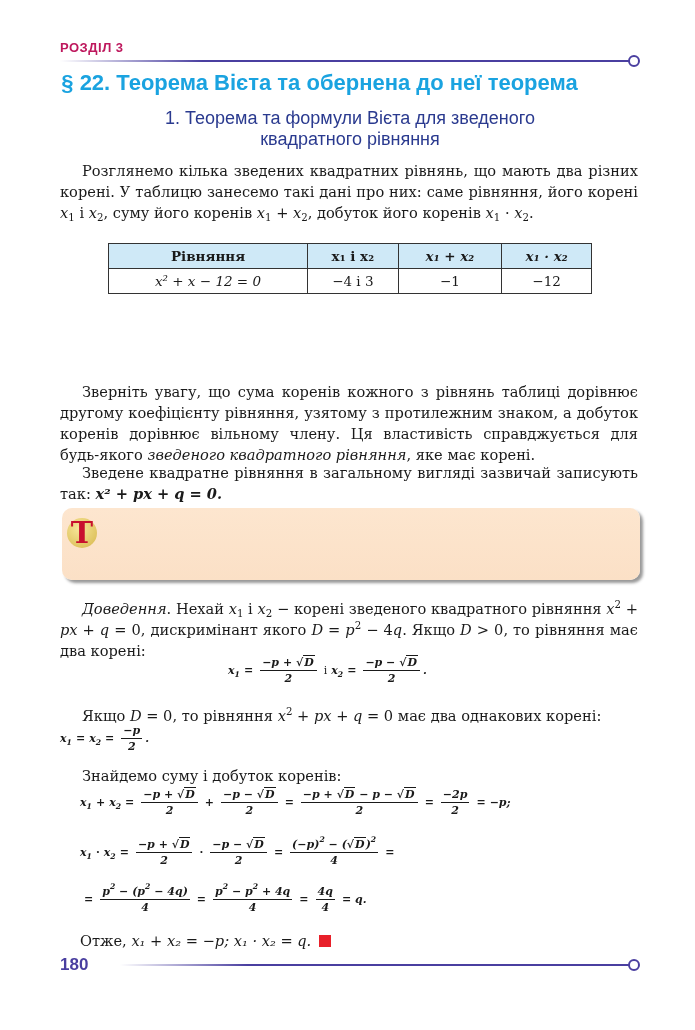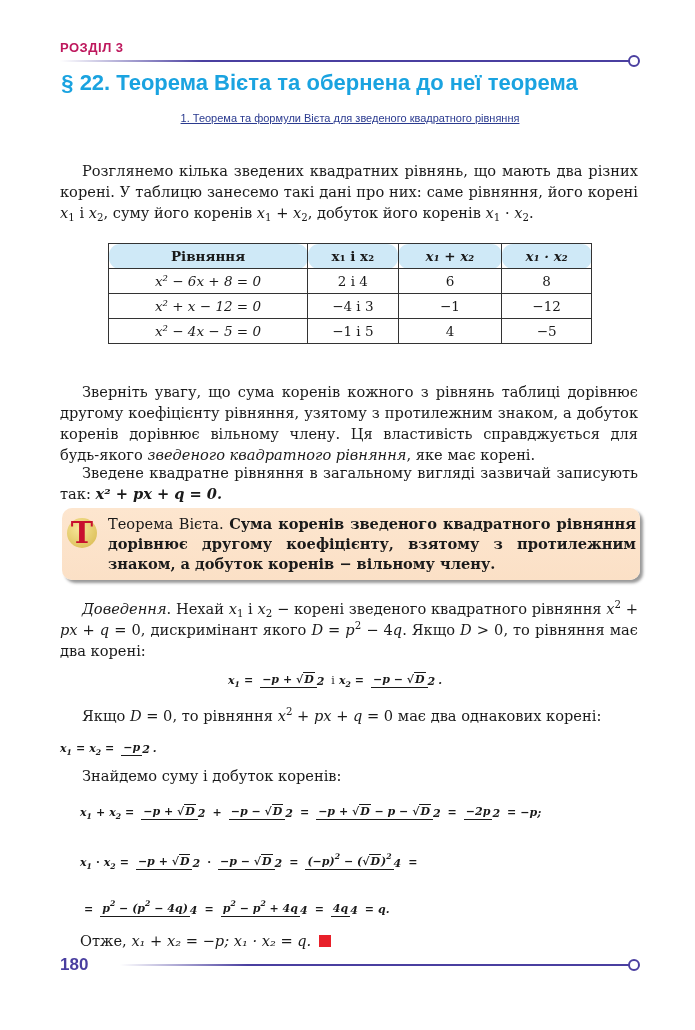--- a/index.html
+++ b/index.html
@@ -8,44 +8,44 @@
   .sans { font-family: "Liberation Sans", "DejaVu Sans", sans-serif; }
   .section-label { position: absolute; left: 60px; top: 40px; font-size: 13px; font-weight: bold;
                    color: #be185d; letter-spacing: 0.5px; }
   .rule { position: absolute; height: 2px;
           background: linear-gradient(to right, rgba(74,63,160,0) 0%, #4a3fa0 25%, #4a3fa0 100%); }
   .rule-end { position: absolute; width: 8px; height: 8px; border: 2px solid #4a3fa0; border-radius: 50%;
               background: #fff; }
   .title { position: absolute; left: 0; width: 639px; top: 70px; text-align: center; font-size: 22px;
            font-weight: bold; color: #1aa3e0; }
   .subtitle { position: absolute; left: 140px; width: 420px; top: 108px; text-align: center;
-              font-size: 11px; color: #2a3a8f; line-height: 21px; text-decoration: underline; }
+              font-size: 18px; color: #2a3a8f; line-height: 21px; }
   .para { position: absolute; left: 60px; width: 578px; font-size: 14.6px; line-height: 21px;
           text-align: justify; text-indent: 22px; }
   .noindent { text-indent: 0; }
   i.m { font-style: italic; }
   sub { font-size: 70%; vertical-align: -3px; line-height: 0; }
   sup { font-size: 70%; vertical-align: 6px; line-height: 0; }
   table.data { position: absolute; left: 108px; top: 243px; width: 484px; border-collapse: collapse;
                font-size: 13.5px; }
   table.data th, table.data td { border: 1px solid #333; text-align: center; height: 24px; padding: 0; }
-  table.data th { background: #cfe9f7; font-weight: bold; border-radius: 11px; }
+  table.data th { background: #cfe9f7; font-weight: bold; }
   table.data td:first-child, table.data th:first-child { width: 198px; }
   .theorem { position: absolute; left: 62px; top: 508px; width: 578px; height: 72px;
              background: linear-gradient(to bottom, #fde6cf, #fbe0c6); border-radius: 10px;
              box-shadow: 3px 3px 3px #999; }
   .theorem-icon { position: absolute; left: 5px; top: 10px; width: 30px; height: 30px; border-radius: 50%;
                   background: radial-gradient(circle at 40% 35%, #f7e79a, #d6b64a); }
   .theorem-icon span { position: absolute; left: 0; top: -3px; width: 30px; text-align: center;
                        font-size: 30px; font-weight: bold; color: #c8102e; font-family: "DejaVu Serif", serif; }
   .theorem-text { position: absolute; left: 46px; top: 6px; width: 528px; font-size: 14.6px; line-height: 20px;
                   text-align: justify; }
   .formula { position: absolute; font-size: 11px; font-weight: bold; font-style: italic; white-space: nowrap;
              display: flex; align-items: center; }
-  .frac { display: inline-flex; flex-direction: row; align-items: center; margin: 17px 3px; vertical-align: middle; }
+  .frac { display: inline-flex; flex-direction: column; align-items: center; margin: 0 3px; vertical-align: middle; }
   .frac .num { padding: 0 2px 1px; border-bottom: 1px solid #1a1a1a; }
   .frac .den { padding-top: 1px; }
   .op { margin: 0 4px; font-style: normal; }
   .qed { display: inline-block; width: 12px; height: 12px; background: #e8202a; margin-left: 8px; vertical-align: -1px; }
   .page-num { position: absolute; left: 60px; top: 955px; font-size: 17px; font-weight: bold; color: #4a3fa0; }
   .sqrt { border-top: 1px solid #1a1a1a; padding: 0 1px; }
 </style>
 </head>
 <body>
 
@@ -64,56 +64,40 @@
   <thead>
     <tr>
       <th>Рівняння</th>
       <th style="">x₁ і x₂</th>
       <th style="font-style:italic">x₁ + x₂</th>
       <th style="font-style:italic">x₁ · x₂</th>
     </tr>
   </thead>
   <tbody>
     <tr>
-      <td style="font-style:italic">x² − 6x + 8 = 0</td>
-      <td>2 і 4</td>
-      <td>6</td>
-      <td>8</td>
-    </tr>
-    <tr>
       <td style="font-style:italic">x² + x − 12 = 0</td>
       <td>−4 і 3</td>
       <td>−1</td>
       <td>−12</td>
     </tr>
-    <tr>
-      <td style="font-style:italic">x² − 4x − 5 = 0</td>
-      <td>−1 і 5</td>
-      <td>4</td>
-      <td>−5</td>
-    </tr>
   </tbody>
 </table>
 
 <div class="para" style="top:381px;">
   <span>Зверніть увагу, що сума коренів кожного з рівнянь таблиці дорівнює другому коефіцієнту рівняння, узятому з протилежним знаком, а добуток коренів дорівнює вільному члену. Ця властивість справджується для будь-якого </span><i>зведеного квадратного рівняння</i><span>, яке має корені.</span>
 </div>
 
 <div class="para" style="top:462px;">
   <span>Зведене квадратне рівняння в загальному вигляді зазвичай записують так: </span><b><i>x² + px + q = 0.</i></b>
 </div>
 
 <div class="theorem">
   <div class="theorem-icon">
       <span>T</span>
     </div>
-  <div class="theorem-text">
-    <span>Теорема Вієта.</span>
-    <b>Сума коренів зведеного квадратного рівняння дорівнює другому коефіцієнту, взятому з протилежним знаком, а добуток коренів − вільному члену.</b>
-  </div>
 </div>
 
 <div class="para" style="top:598px;">
   <i>Доведення</i><span>. Нехай </span><i class="m">x</i><sub>1</sub><span> і </span><i class="m">x</i><sub>2</sub><span> − корені зведеного квадратного рівняння </span><i class="m">x</i><sup>2</sup> + <i class="m">px</i> + <i class="m">q</i> = 0<span>, дискримінант якого </span><i class="m">D</i> = <i class="m">p</i><sup>2</sup> − 4<i class="m">q</i><span>. Якщо </span><i class="m">D</i> &gt; 0<span>, то рівняння має два корені:</span>
 </div>
 
 <div class="formula" style="left:228px; top:656px;">
   <span>x<sub>1</sub></span><span class="op">=</span>
   <span class="frac">
       <span class="num">−p + √<span class="sqrt">D</span></span>

